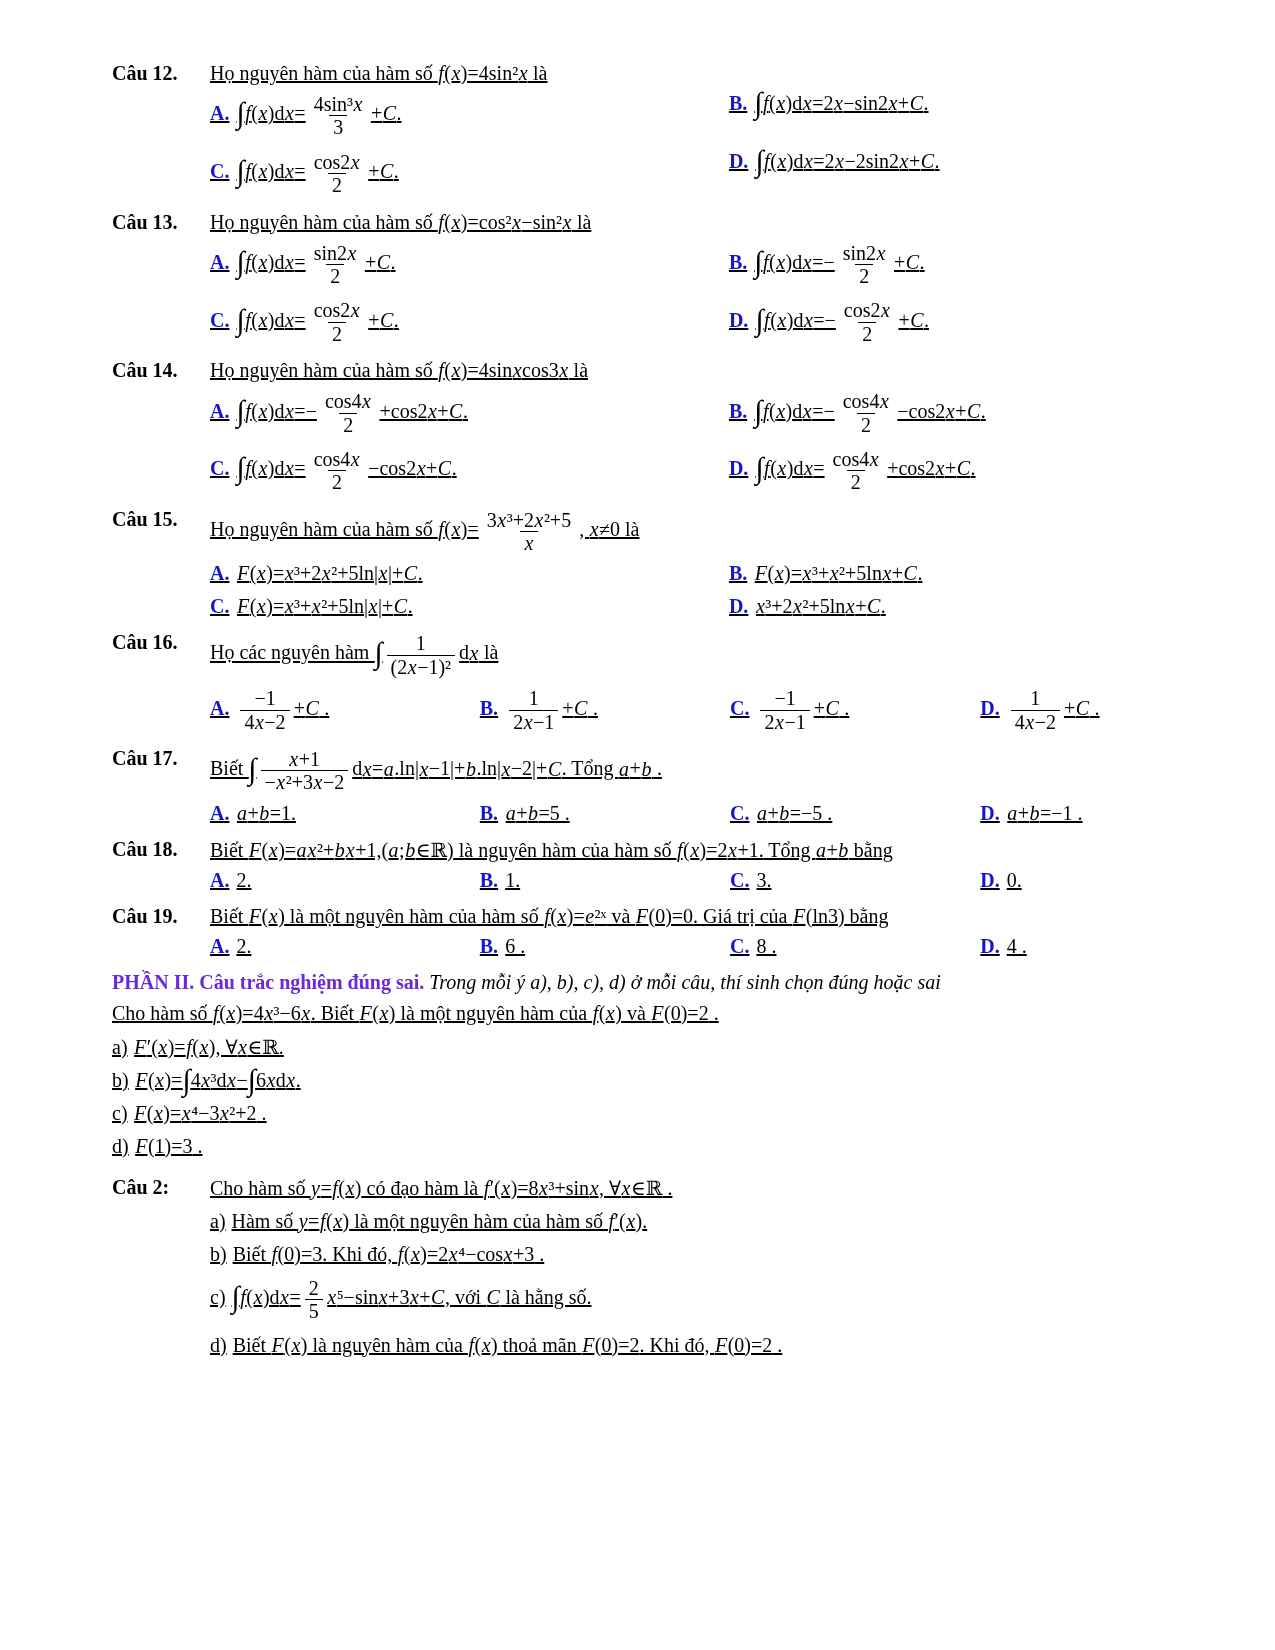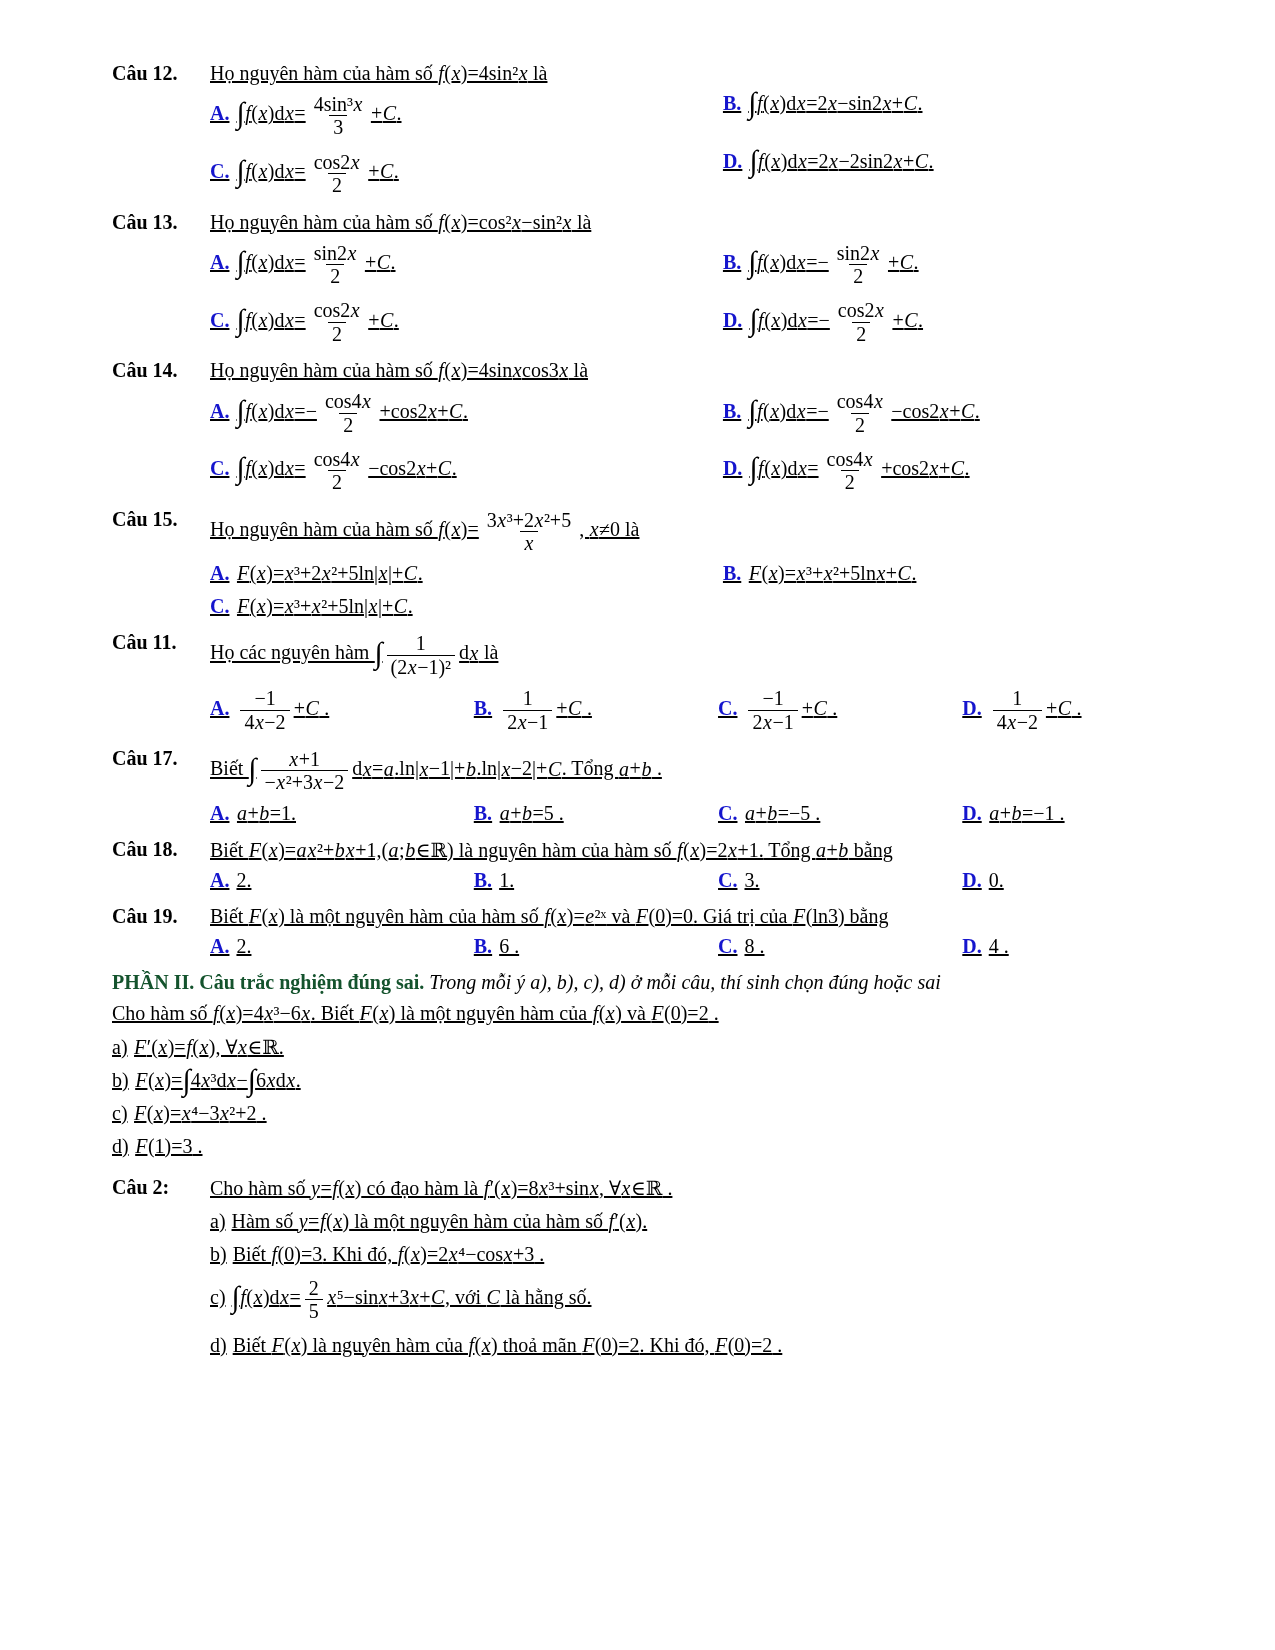--- a/index.html
+++ b/index.html
@@ -8,35 +8,35 @@
     font-family:"Liberation Serif","DejaVu Serif",serif;
     font-size:20px;color:#000;
   }
   .page{padding:62px 88px 0 112px;}
   .q{display:flex;margin-bottom:8px;}
   .q-label{
     flex:0 0 98px;color:#000000;font-weight:bold;white-space:nowrap;
   }
   .q-body{flex:1;min-width:0;text-decoration:underline;}
   .q-stem{margin-bottom:2px;}
-  .opts{display:grid;}
+  .opts{display:grid;column-gap:6px;}
   .cols2{grid-template-columns:52.5% 47.5%;}
   .cols4{grid-template-columns:27% 25% 25% 23%;}
   .opt{padding:5px 0;}
   .opt-k{color:#1515cd;font-weight:bold;margin-right:7px;}
   .frac{
     display:inline-flex;flex-direction:column;align-items:center;
     vertical-align:middle;line-height:1.12;margin:1px 4px;
   }
   .frac .den{border-top:1.6px solid #000;padding:0 4px;}
   .frac .num{padding:0 4px;}
   .intg{font-size:1.5em;line-height:0;vertical-align:-0.1em;}
   i{font-style:italic;padding:0 0.5px;}
   .p2-line{margin:6px 0 8px 0;}
-  .p2-heading{color:#14532d;font-weight:bold;}
+  .p2-heading{color:#6d28d9;font-weight:bold;}
   .p2-note{font-style:italic;}
   .sub-items{margin-top:8px;}
   .sub-item{margin:10px 0;}
   .sub-key{margin-right:6px;}
 </style>
 </head>
 <body>
 
 <div class="page">
   <div id="part1">
@@ -110,25 +110,26 @@
         <div class="q-label">Câu 15.</div>
         <div class="q-body">
           <div class="q-stem"><span>Họ nguyên hàm của hàm số </span><span><i>f</i>(<i>x</i>)=</span><span class="frac">
               <span class="num">3<i>x</i>³+2<i>x</i>²+5</span>
               <span class="den"><i>x</i></span>
             </span><span>, <i>x</i>≠0</span><span> là</span></div>
           <div class="opts cols2">
             <div class="opt"><span class="opt-k">A.</span><span class="opt-c"><span><i>F</i>(<i>x</i>)=<i>x</i>³+2<i>x</i>²+5ln|<i>x</i>|+<i>C</i>.</span></span></div>
             <div class="opt"><span class="opt-k">B.</span><span class="opt-c"><span><i>F</i>(<i>x</i>)=<i>x</i>³+<i>x</i>²+5ln<i>x</i>+<i>C</i>.</span></span></div>
             <div class="opt"><span class="opt-k">C.</span><span class="opt-c"><span><i>F</i>(<i>x</i>)=<i>x</i>³+<i>x</i>²+5ln|<i>x</i>|+<i>C</i>.</span></span></div>
-          </div>
-        </div>
-      </div>
-      <div class="q">
-        <div class="q-label">Câu 11.</div>
+            <div class="opt"><span class="opt-k">D.</span><span class="opt-c"><span><i>x</i>³+2<i>x</i>²+5ln<i>x</i>+<i>C</i>.</span></span></div>
+          </div>
+        </div>
+      </div>
+      <div class="q">
+        <div class="q-label">Câu 16.</div>
         <div class="q-body">
           <div class="q-stem"><span>Họ các nguyên hàm </span><span><span class="intg">∫</span></span><span class="frac">
               <span class="num">1</span>
               <span class="den">(2<i>x</i>−1)²</span>
             </span><span>d<i>x</i></span><span> là</span></div>
           <div class="opts cols4">
             <div class="opt"><span class="opt-k">A.</span><span class="opt-c"><span class="frac">
                   <span class="num">−1</span>
                   <span class="den">4<i>x</i>−2</span>
                 </span><span>+<i>C</i> .</span></span></div>

